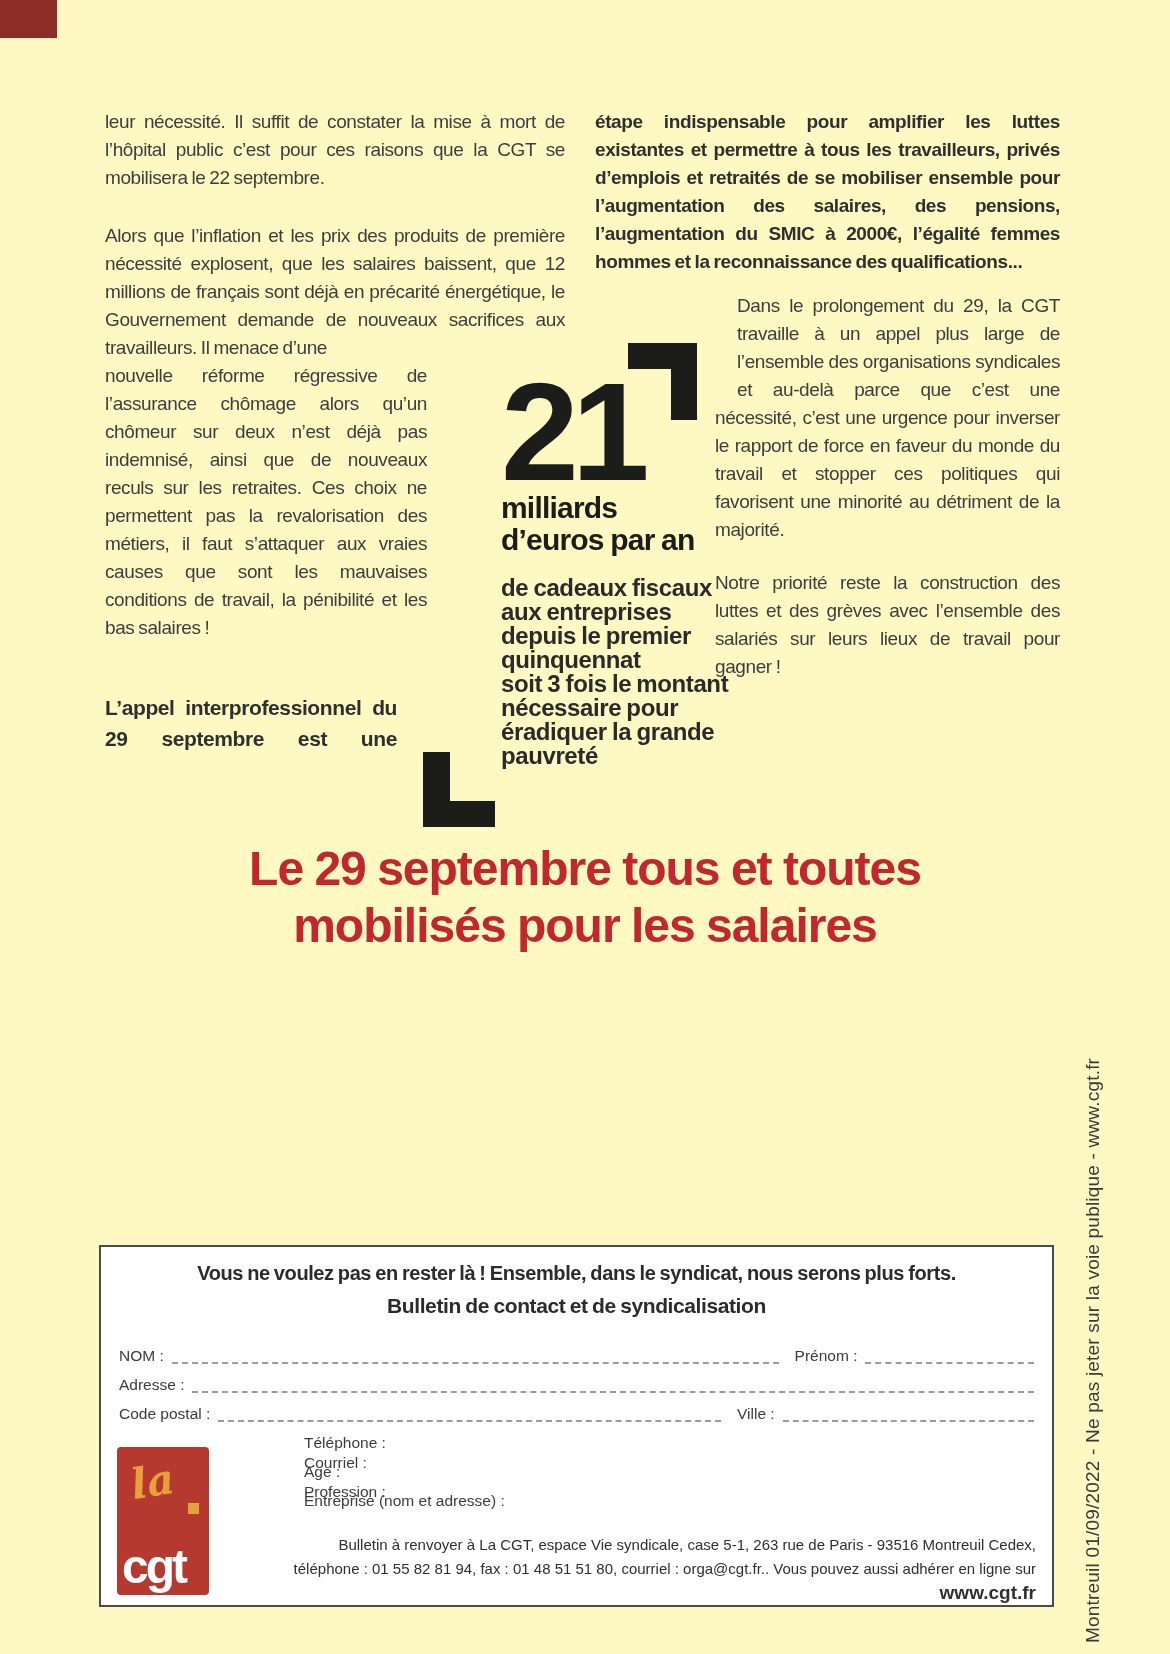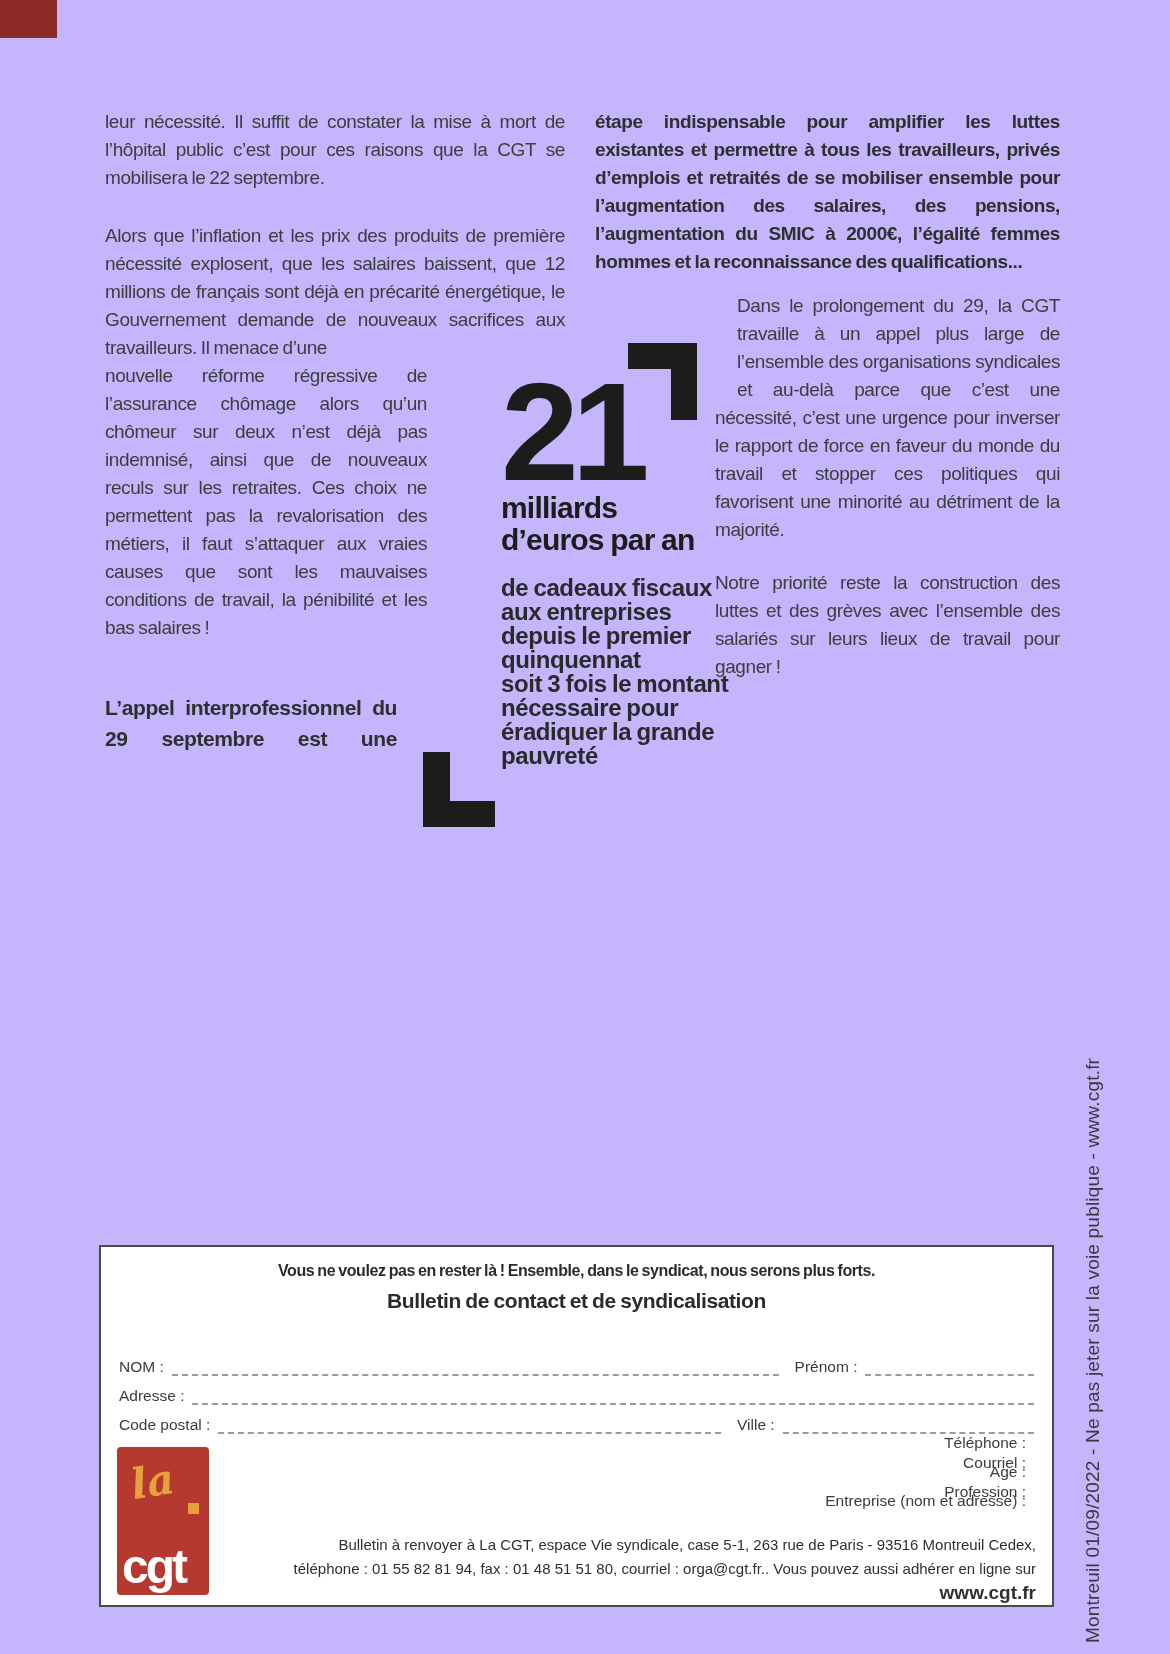--- a/index.html
+++ b/index.html
@@ -1,18 +1,18 @@
 <!DOCTYPE html>
 <html><head>
 <meta charset="utf-8">
 <style>
   html,body { margin:0; padding:0; background:#e8e8e8; }
   .page {
     position:relative; width:1170px; height:1654px; margin:0 auto;
-    background:#c4b5fd; overflow:hidden;
+    background:#fef9c3; overflow:hidden;
     font-family:"Liberation Sans", sans-serif; color:#3d3d3d;
     letter-spacing:-0.4px; word-spacing:-1px;
   }
   .corner-mark { position:absolute; left:0; top:0; width:57px; height:38px; background:#8d2b26; }
 
   
   .col-left  { position:absolute; left:105px; top:108px; width:460px; }
   .col-right { position:absolute; left:595px; top:108px; width:465px; }
   .body-p { margin:0; font-size:19px; line-height:28px; text-align:justify; }
   .p1  { margin-bottom:30px; }
@@ -35,25 +35,25 @@
   .bracket-bl { position:absolute; left:423px; top:752px; width:72px; height:75px;
                 border-left:27px solid #1c1c1a; border-bottom:26px solid #1c1c1a; box-sizing:border-box; }
 
   
   .headline { position:absolute; left:20px; top:840px; width:1130px; text-align:center;
               font-weight:bold; font-size:48px; line-height:57px; color:#c1272d; letter-spacing:-1px; }
 
   
   .form-box { position:absolute; left:99px; top:1245px; width:955px; height:362px;
               border:2px solid #4b4b4b; box-sizing:border-box; background:#fff; }
-  .form-title1 { margin-top:15px; text-align:center; font-weight:bold; font-size:16px; color:#2b2b2b; }
+  .form-title1 { margin-top:15px; text-align:center; font-weight:bold; font-size:20px; color:#2b2b2b; }
   .form-title2 { margin-top:9px; text-align:center; font-weight:bold; font-size:21px; color:#2b2b2b; }
   .form-fields { position:absolute; left:18px; right:18px; top:100px; font-size:15.5px; color:#3c3c3c;
                  letter-spacing:0; word-spacing:0; }
-  .frow { display:flex; align-items:flex-end; height:29px; }
+  .frow { display:flex; align-items:flex-start; height:29px; }
   .frow .lbl { white-space:nowrap; padding-right:8px; }
   .frow .line { border-bottom:2px dashed #9b9b9b; height:15px; }
   .frow .line.grow { flex-grow:1; }
   .frow .gap { width:16px; }
   .frow.indent { padding-left:185px;flex-direction:column; }
   .w36 { flex:3.6; } .w22 { flex:2.2; } .w10 { flex:1; } .w11 { flex:1.1; }
 
   .logo { position:absolute; left:16px; top:200px; width:92px; height:148px;
           background:#b6392f; border-radius:4px; }
   .logo-la { position:absolute; left:14px; top:14px; font-family:"DejaVu Serif", serif;
@@ -103,20 +103,24 @@
     <div class="callout-detail">de cadeaux fiscaux
 aux entreprises
 depuis le premier
 quinquennat
 soit 3 fois le montant
 nécessaire pour
 éradiquer la grande
 pauvreté</div>
   </div>
 
+  <div class="headline">
+    <div>Le 29 septembre tous et toutes</div>
+    <div>mobilisés pour les salaires</div>
+  </div>
 
   <div class="form-box">
     <div class="form-title1">Vous ne voulez pas en rester là ! Ensemble, dans le syndicat, nous serons plus forts.</div>
     <div class="form-title2">Bulletin de contact et de syndicalisation</div>
 
     <div class="form-fields">
       <div class="frow">
         <span class="lbl">NOM :</span>
         <span class="line w36"></span>
         <span class="gap"></span>

